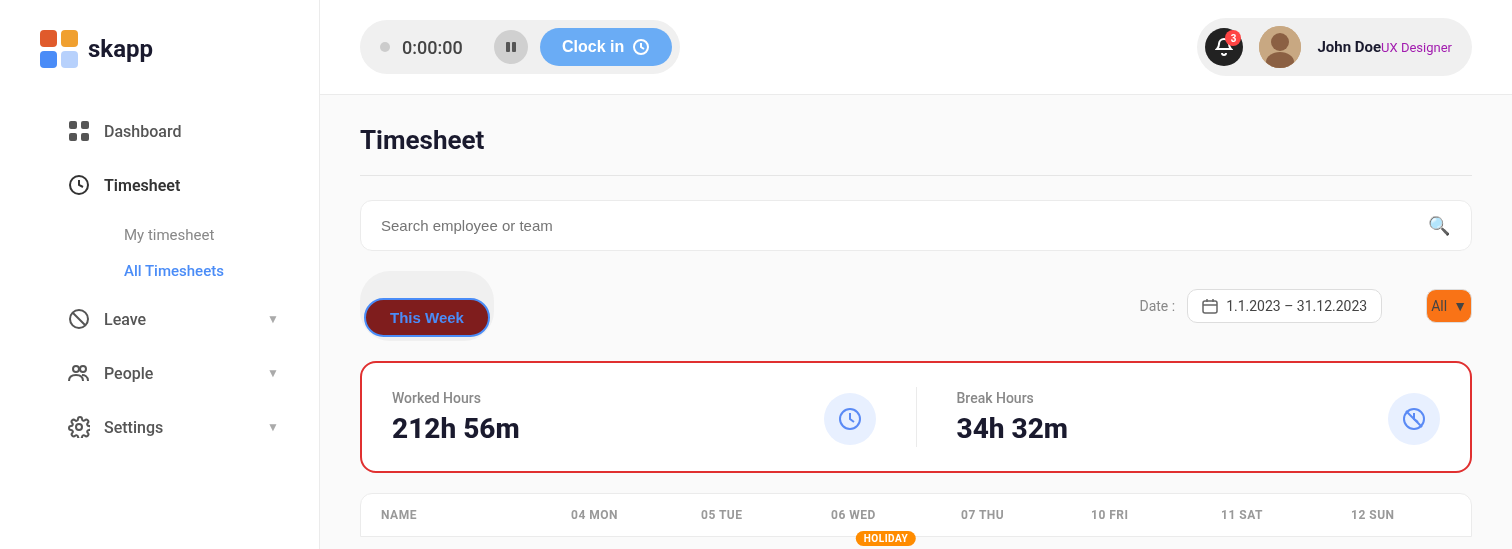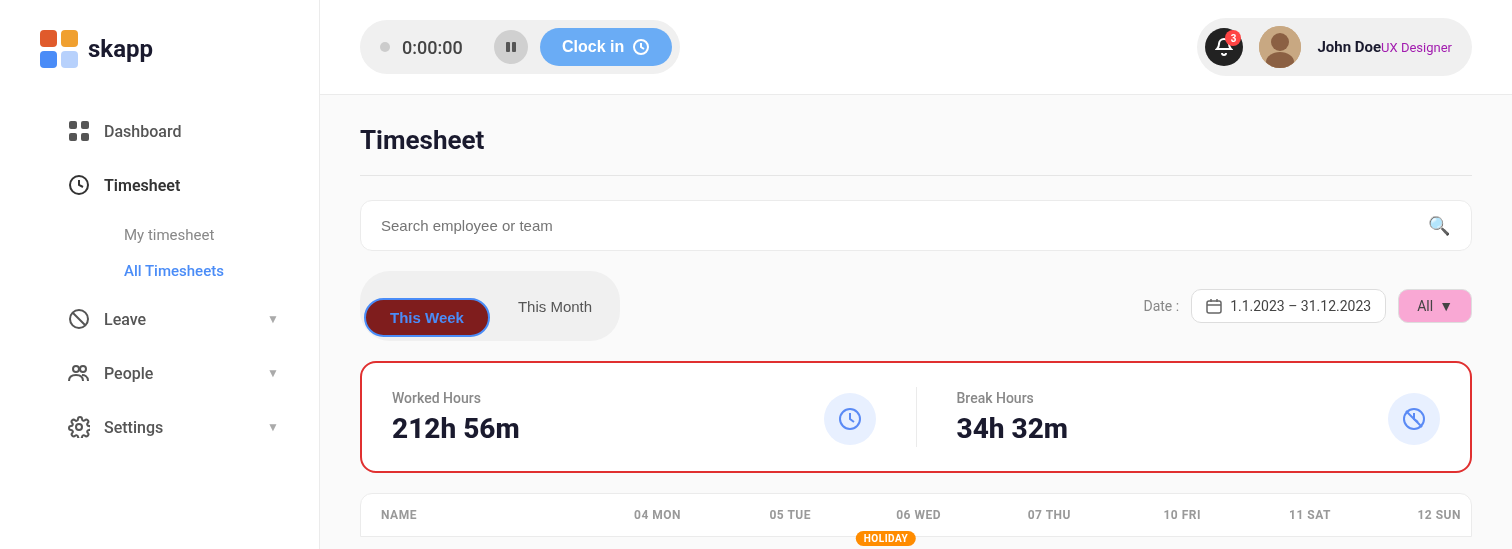--- a/index.html
+++ b/index.html
@@ -314,27 +314,28 @@
       border: 1px solid #ddd;
       border-radius: 10px;
       padding: 8px 14px;
       font-size: 14px;
       color: #444;
     }
     .all-dropdown {
       display: flex;
       align-items: center;
       gap: 6px;
-      background: #f9a8d4;
+      background: #f97316;
       border: 1px solid #ddd;
       border-radius: 10px;
-      padding: 8px 18px;
+      padding: 8px 4px;
       font-size: 14px;
       color: #444;
       cursor: pointer;
+      margin-left: 32px;
     }
 
     
     .stats-card {
       background: #fff;
       border: 2px solid #e03030;
       border-radius: 16px;
       padding: 24px 30px;
       display: flex;
       align-items: center;
@@ -392,21 +393,21 @@
       width: 200px;
       padding: 14px 20px;
       font-size: 12px;
       font-weight: 700;
       color: #999;
       text-transform: uppercase;
       letter-spacing: 0.5px;
     }
     .th-day {
       flex: 1;
-      text-align: right;
+      text-align: left;
       padding: 14px 10px;
       font-size: 12px;
       font-weight: 700;
       color: #999;
       text-transform: uppercase;
       letter-spacing: 0.5px;
     }
     .th-day.highlight {
       position: relative;
     }
@@ -551,21 +552,20 @@
     <div class="divider"></div>
 
     <div class="search-bar">
       <input class="search-input" type="text" placeholder="Search employee or team" style="">
       <span class="search-icon">🔍</span>
     </div>
 
     <div class="filter-row">
       <div class="tab-group">
         <button class="tab-btn active">This Week</button>
-        <button class="tab-btn inactive">This Month</button>
       </div>
       <div class="date-filter">
         <span class="date-label">Date :</span>
         <div class="date-range">
           <svg width="16" height="16" viewBox="0 0 16 16" fill="none" stroke="#666" stroke-width="1.5">
             <rect x="1" y="3" width="14" height="12" rx="2"></rect>
             <line x1="1" y1="7" x2="15" y2="7"></line>
             <line x1="5" y1="1" x2="5" y2="4"></line>
             <line x1="11" y1="1" x2="11" y2="4"></line>
           </svg>

